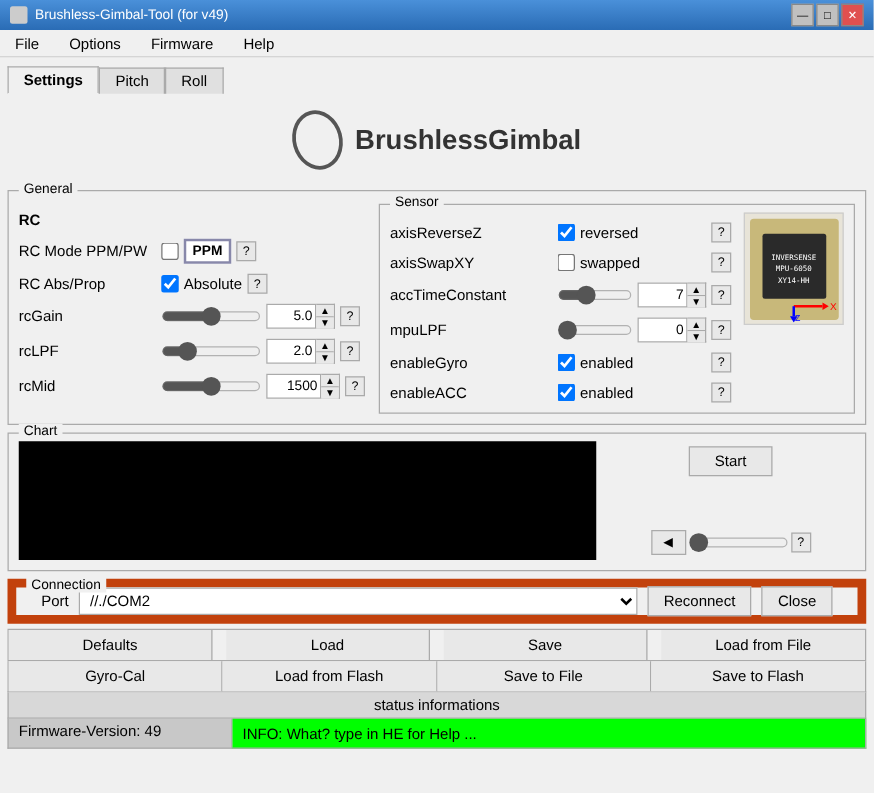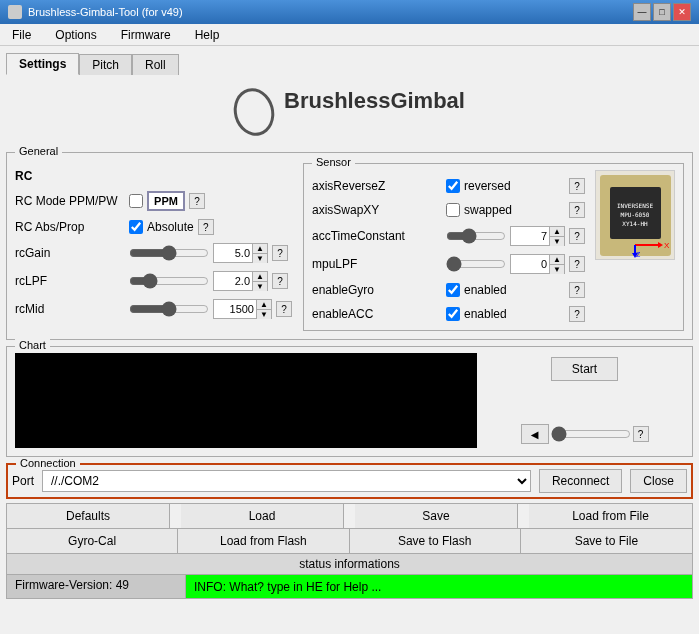--- a/index.html
+++ b/index.html
@@ -97,21 +97,21 @@
     
     .main-content {
       background: #f0f0f0;
       padding: 6px;
       flex: 1;
     }
 
     
     .logo-area {
       display: flex;
-      align-items: flex-start;
+      align-items: center;
       justify-content: center;
       padding: 8px 0 6px 0;
       gap: 10px;
     }
     .logo-oval {
       width: 40px;
       height: 48px;
       border: 3px solid #555;
       border-radius: 50%;
       transform: rotate(-15deg);
@@ -269,23 +269,23 @@
       cursor: pointer;
       font-size: 10px;
     }
     .chart-slider {
       width: 100px;
       height: 16px;
     }
 
     
     .connection-section {
-      border: 2px solid #c2410c;
+      border: 7px solid #c2410c;
       margin-top: 6px;
-      padding: 6px 4px;
+      padding: 6px 20px;
       position: relative;
       display: flex;
       align-items: center;
       gap: 8px;
       height: 36px;
     }
     .connection-label {
       position: absolute;
       top: -8px;
       left: 8px;
@@ -658,22 +658,22 @@
 
   <div class="btn-bar">
     <button>Defaults</button>
     <button>Load</button>
     <button>Save</button>
     <button>Load from File</button>
   </div>
   <div class="btn-bar2">
     <button>Gyro-Cal</button>
     <button>Load from Flash</button>
+    <button>Save to File</button>
     <button>Save to Flash</button>
-    <button>Save to File</button>
   </div>
 
   <div class="status-info-row">
     <span>status informations</span>
   </div>
 
   <div class="status-bottom-row">
     <div class="firmware-status">
       <span>Firmware-Version: 49</span>
     </div>

